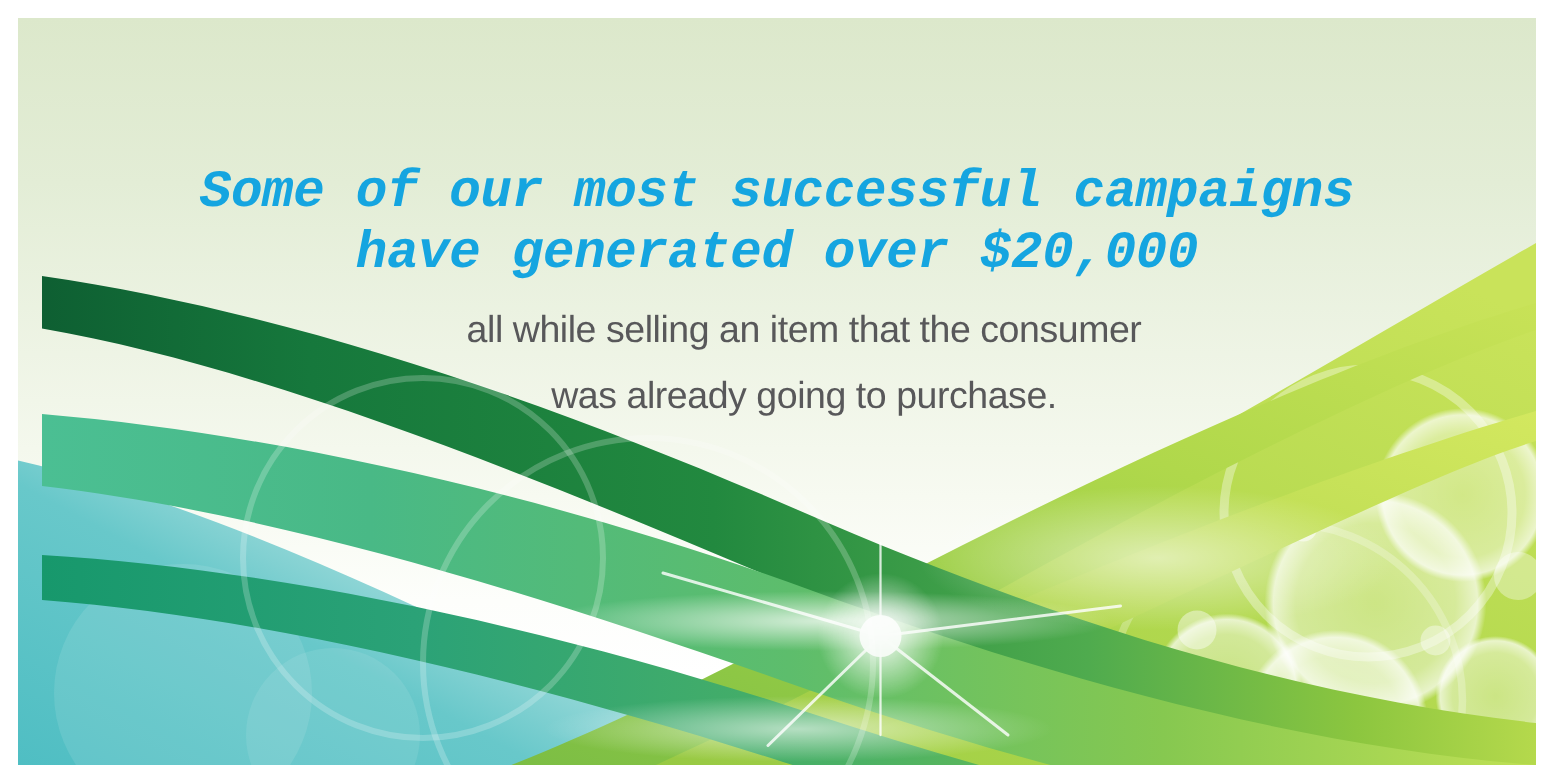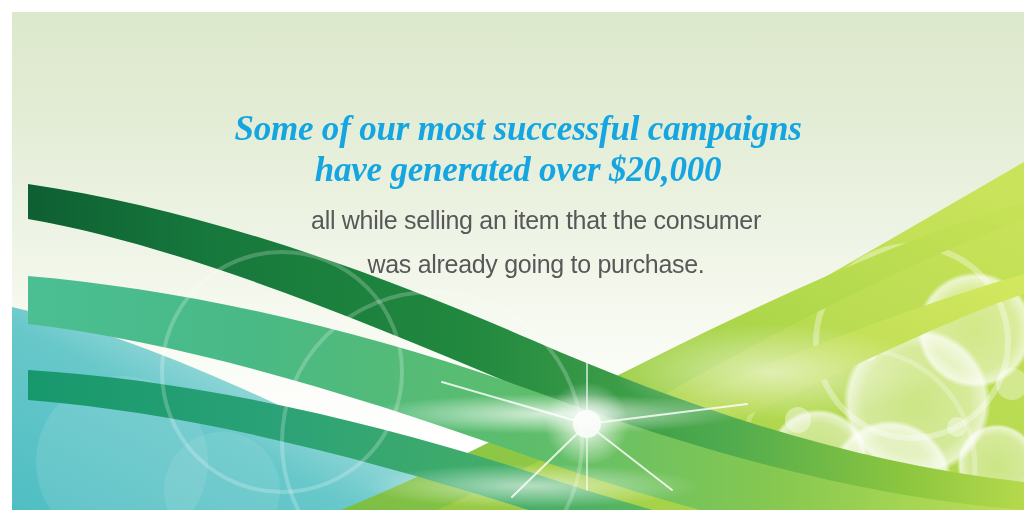--- a/index.html
+++ b/index.html
@@ -61,21 +61,21 @@
     pointer-events: none;
   }
 
   .headline {
     position: absolute;
     left: 0;
     top: 108px;
     width: 1036px;
     text-align: center;
     color: #15a5e0;
-    font-family: Liberation Serif, serif;
+    font-family: Liberation Mono, monospace;
     font-style: italic;
     font-weight: bold;
     font-size: 35px;
     line-height: 41px;
     letter-spacing: -0.2px;
     white-space: pre-line;
   }
 
   .subline {
     position: absolute;

